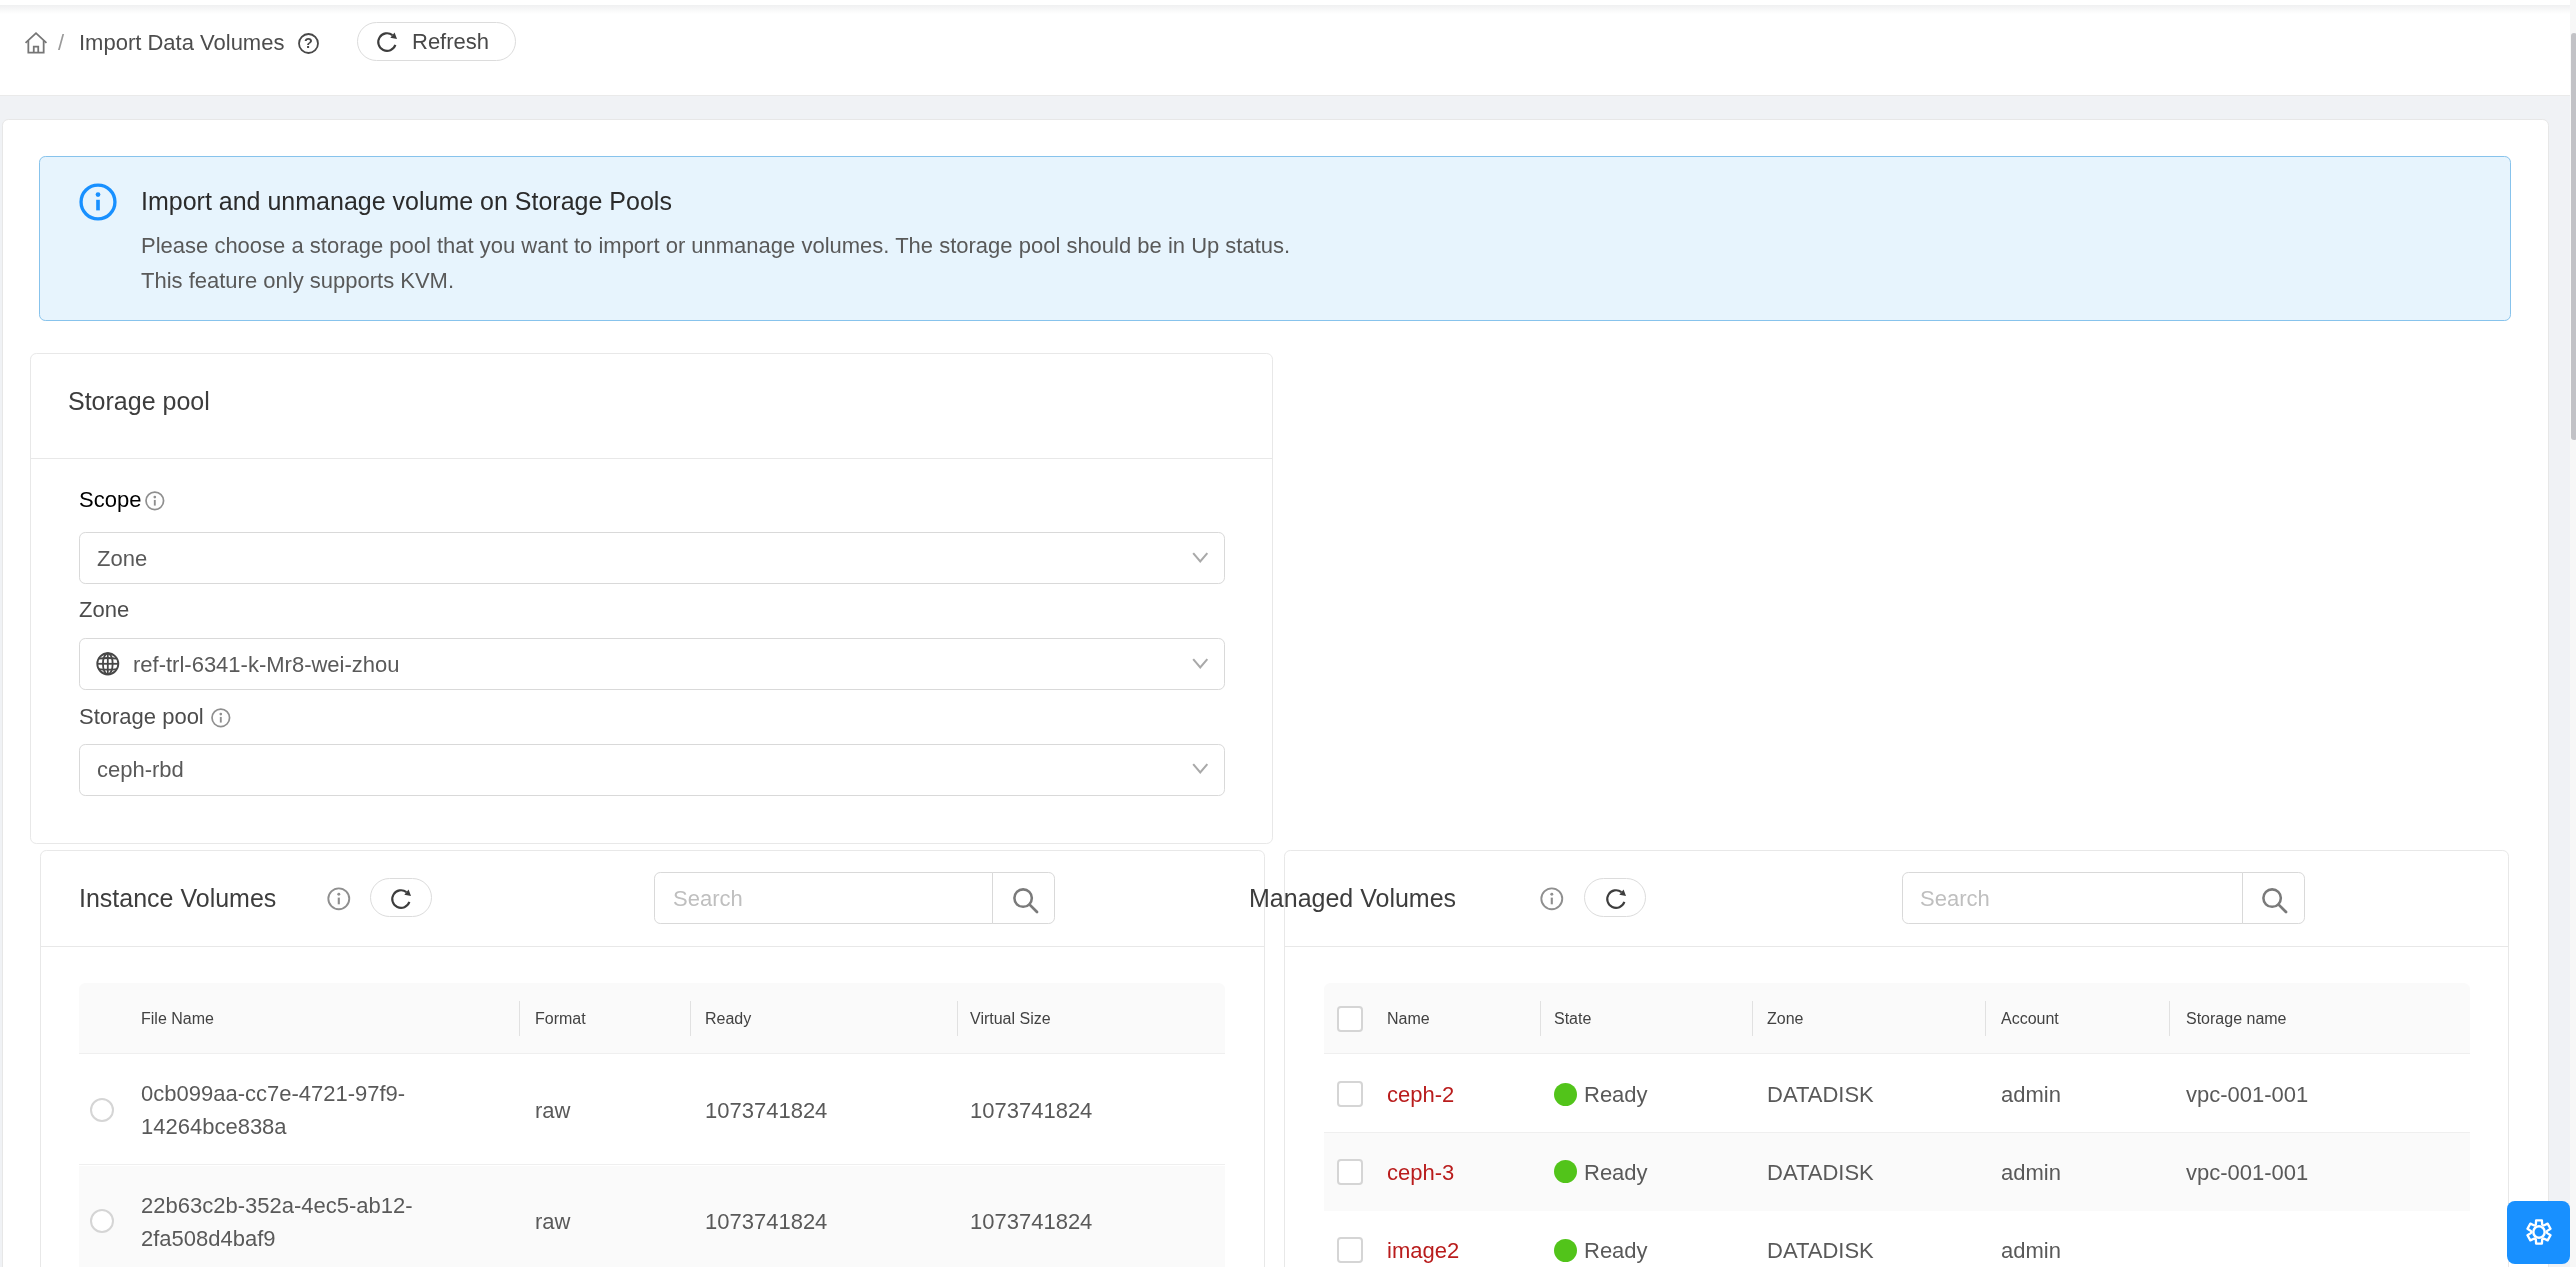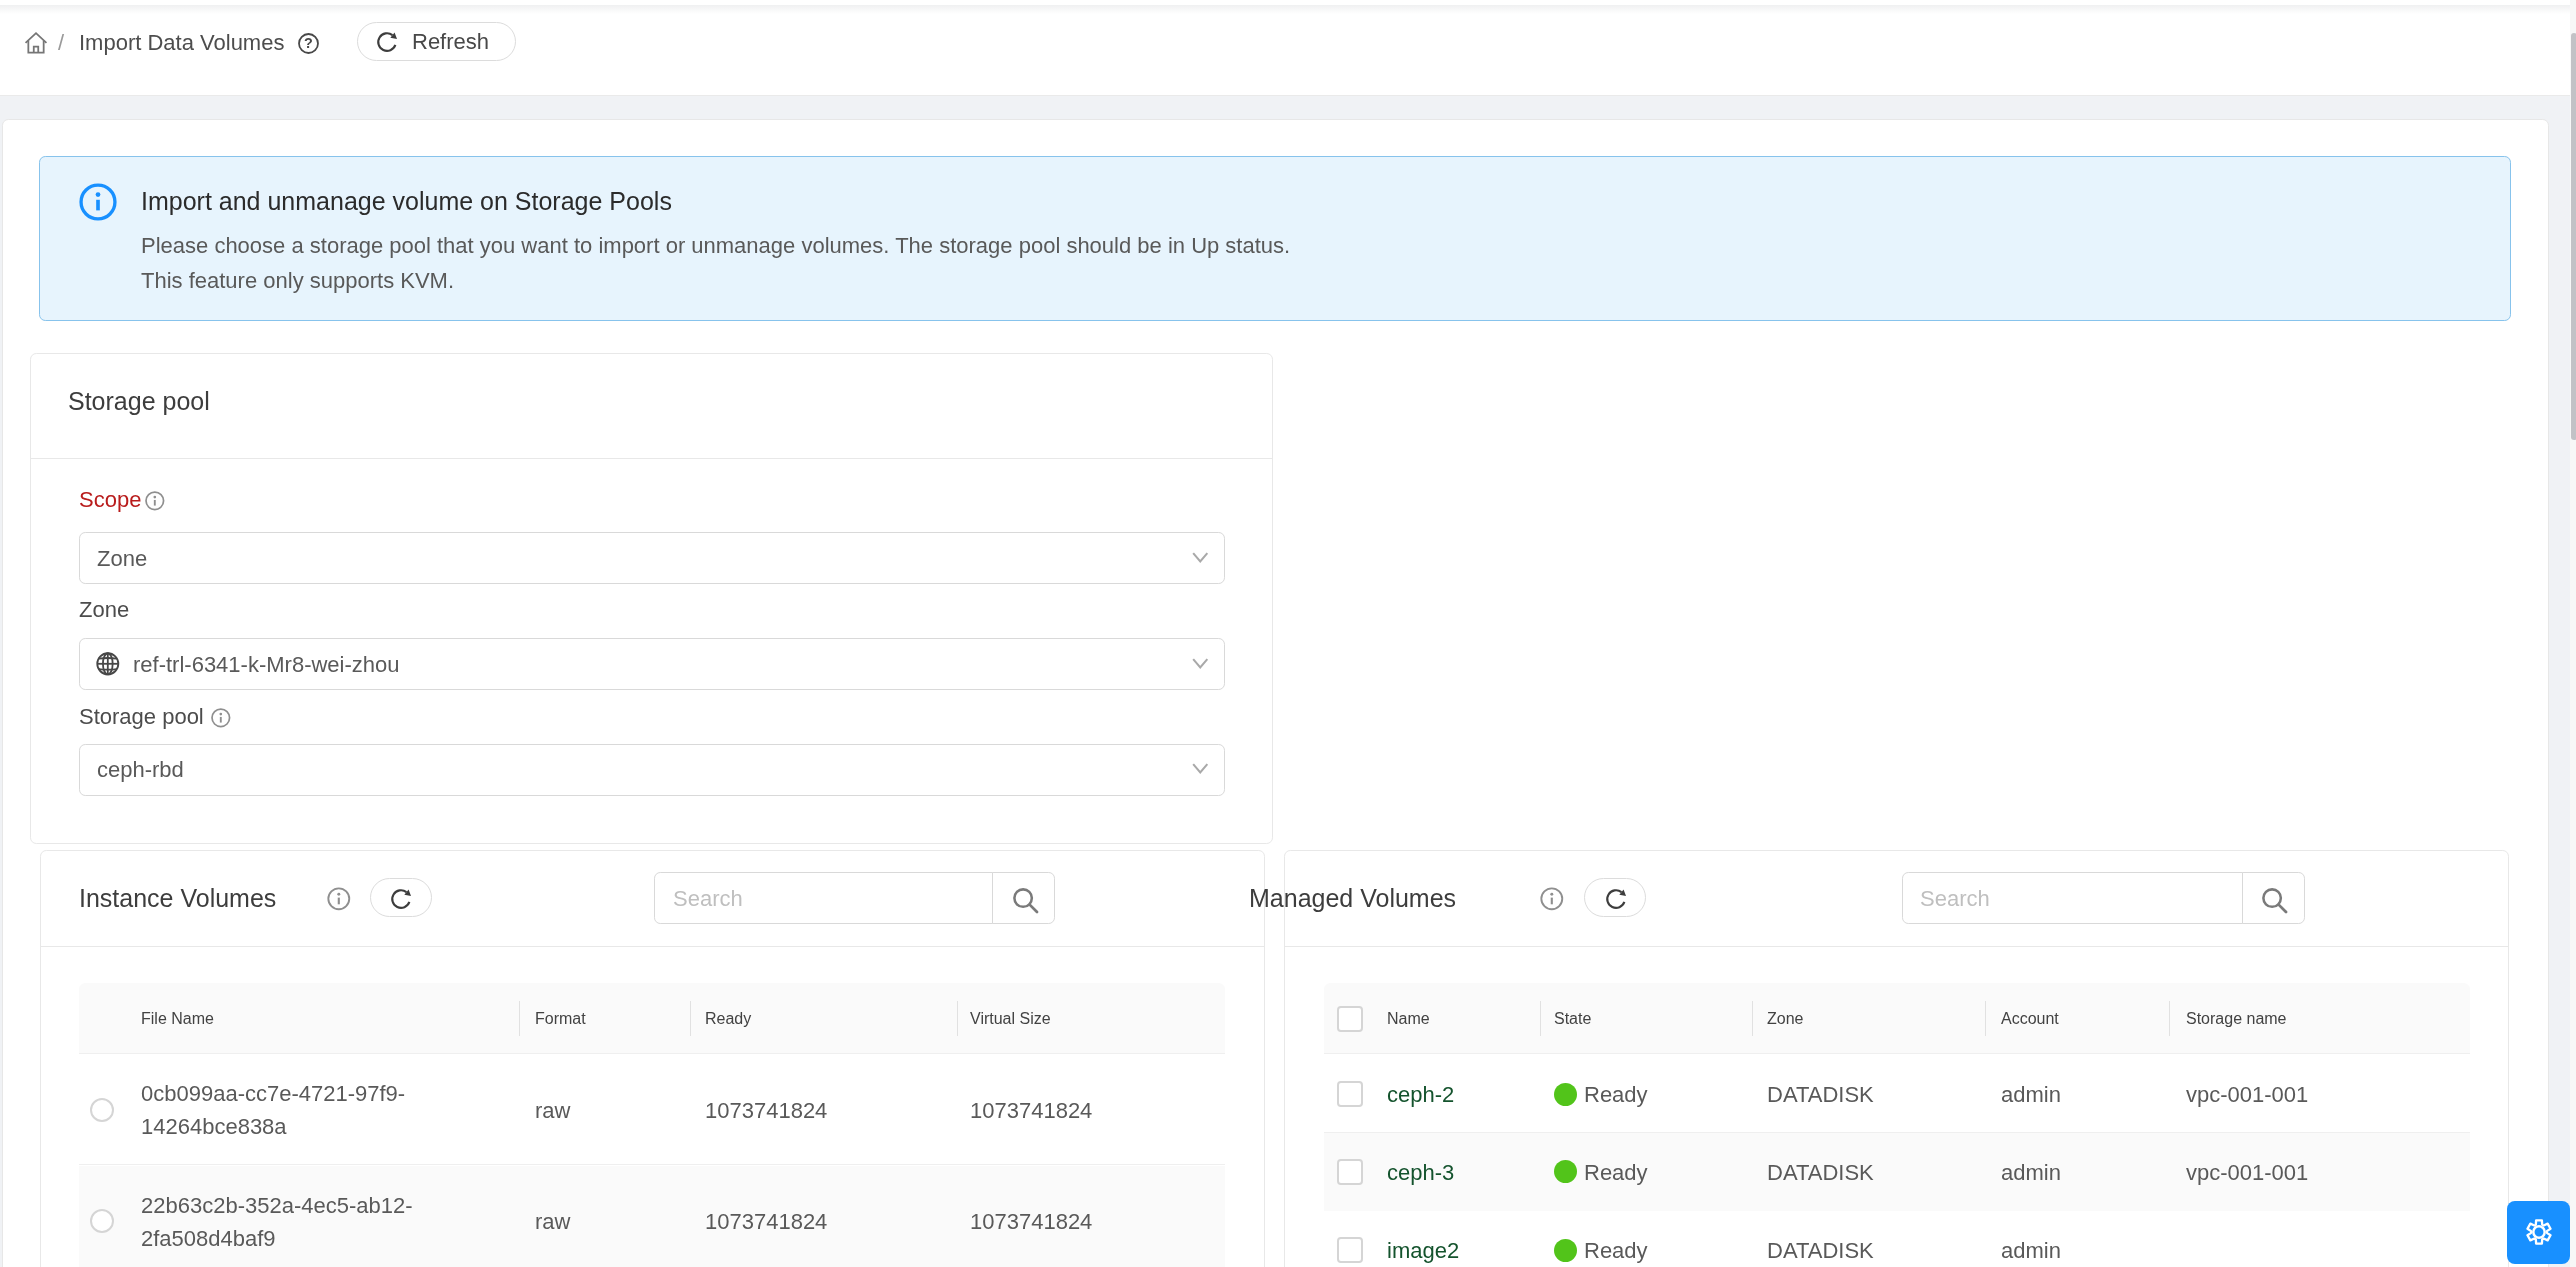--- a/index.html
+++ b/index.html
@@ -15,21 +15,21 @@
 .pill{position:absolute;width:62px;height:39px;background:#fff;border:0.8px solid #dcdcdc;border-radius:19.6px}
 .sin{position:absolute;width:339px;height:52px;background:#fff;border:0.8px solid #d9d9d9;border-radius:6.3px 0 0 6.3px}
 .sbt{position:absolute;width:63px;height:52px;background:#fff;border:0.8px solid #d9d9d9;border-radius:0 6.3px 6.3px 0}
 .thead{position:absolute;width:1146px;height:71px;background:#fafafa;border-radius:6.3px 6.3px 0 0;border-bottom:0.8px solid #efefef}
 .th{position:absolute;font-size:16px;line-height:33px;font-weight:500;color:#424242;white-space:nowrap}
 .vsep{position:absolute;width:0.8px;height:35px;background:#e1e1e1}
 .row{position:absolute;width:1146px;border-bottom:0.8px solid #efefef}
 .radio{position:absolute;width:24px;height:24px;border:2px solid #d5d5d5;border-radius:50%;background:#fff}
 .cb{position:absolute;width:26px;height:26px;border:2px solid #d5d5d5;border-radius:3.9px;background:#fff}
 .dot{position:absolute;width:23px;height:23px;border-radius:50%;background:#52c41a}
-.link{color:#14532d}
+.link{color:#b91c1c}
 .thumb{left:2571px;top:33px;width:5.5px;height:407px;background:#c2c2c6;border-radius:3.1px}
 .gear{left:2507px;top:1201px;width:63px;height:63px;background:#1890ff;border-radius:7.9px}
 </style></head><body>
 <div class="a hdr"></div>
 <div class="a tsh"></div>
 <svg class="a" style="left:23.6px;top:31px" width="24" height="23.6" viewBox="0 0 31 30" fill="none" stroke="#767676" stroke-width="2.3">
     <path d="M2 15 L15.5 2.6 L29 15"></path>
     <path d="M5.6 12 L5.6 27.8 L25.4 27.8 L25.4 12"></path>
     <path d="M12.6 27.8 L12.6 20 L18.4 20 L18.4 27.8"></path>
   </svg>
@@ -53,21 +53,21 @@
     <circle cx="24" cy="14.6" r="3" fill="#1890ff"></circle>
     <path d="M24 21.2 L24 34.6" stroke="#1890ff" stroke-width="4.6"></path>
   </svg>
 <div class="t" style="left:141px;top:184px;font-size:25px;line-height:35px;color:#2b2b2b">Import and unmanage volume on Storage Pools</div>
 <div class="t" style="left:141px;top:228px;line-height:35px;white-space:normal;width:2277px">Please choose a storage pool that you want to import or unmanage volumes. The storage pool should be in Up status.<br>This feature only supports KVM.</div>
 
 <div class="a card" style="left:30px;top:353px;width:1243px;height:491px"></div>
 <div class="a" style="left:31px;top:458px;width:1241px;height:0.8px;background:#e8e8e8"></div>
 <div class="ctit" style="left:68px;top:385px">Storage pool</div>
 
-<div class="t" style="left:79px;top:483px;color:#b91c1c">Scope</div>
+<div class="t" style="left:79px;top:483px;color:#000000">Scope</div>
 <svg class="a" style="left:145px;top:491px" width="19.6" height="19.6" viewBox="0 0 25 25" fill="none">
     <circle cx="12.5" cy="12.5" r="11.2" stroke="#8f8f8f" stroke-width="2.2"></circle>
     <circle cx="12.5" cy="7.8" r="1.7" fill="#8f8f8f"></circle>
     <path d="M12.5 11.4 L12.5 18.6" stroke="#8f8f8f" stroke-width="2.4"></path>
   </svg>
 <div class="a sel" style="left:79px;top:532px"></div>
 <div class="t" style="left:97px;top:542px">Zone</div>
 <svg class="a" style="left:1192px;top:552px" width="16.5" height="11.8" viewBox="0 0 21 15" fill="none">
     <path d="M1.5 1.5 L10.5 12 L19.5 1.5" stroke="#a9a9a9" stroke-width="2.6"></path>
   </svg>

